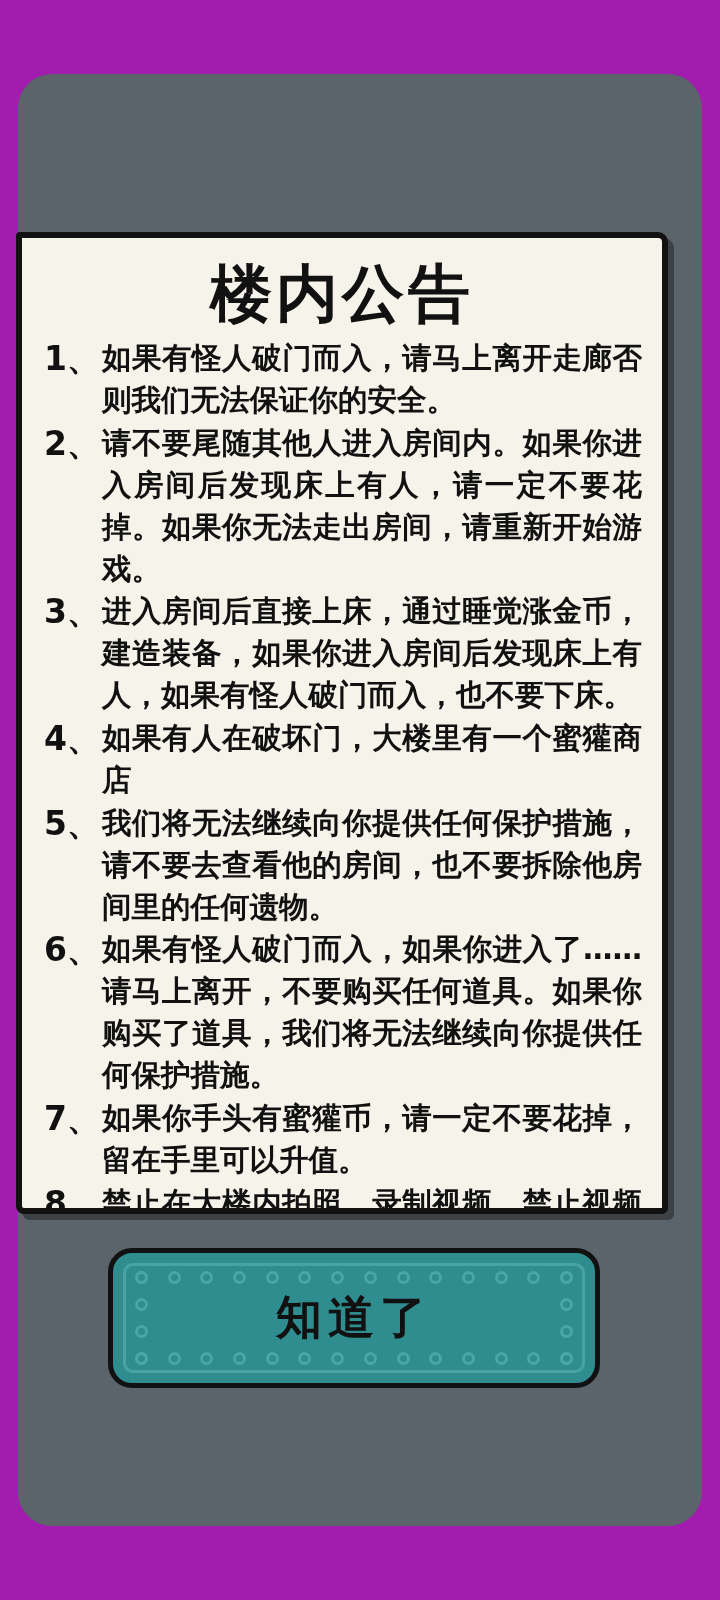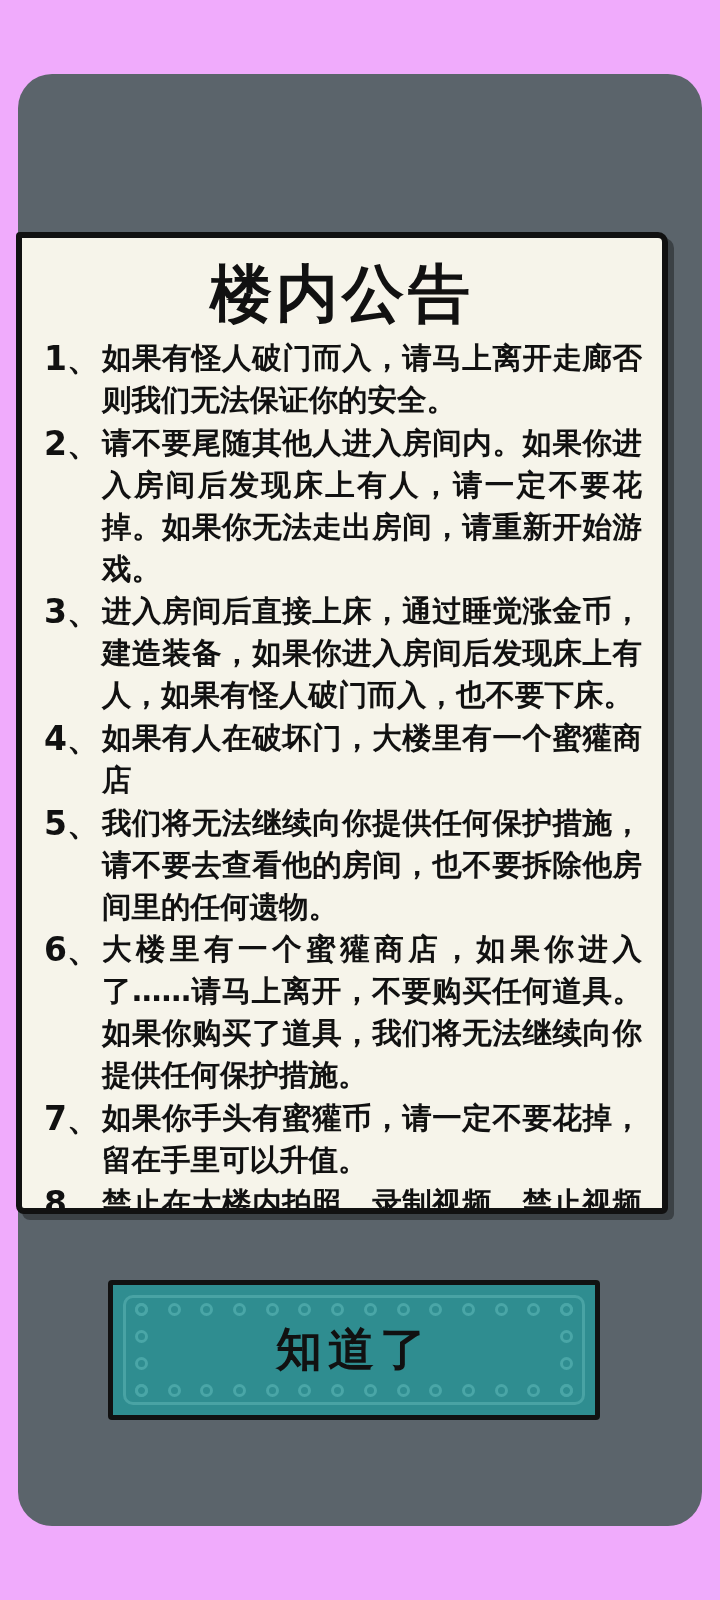--- a/index.html
+++ b/index.html
@@ -7,21 +7,21 @@
     width: 720px;
     height: 1600px;
     background: #000000;
     font-family: "DejaVu Sans", "Liberation Sans", sans-serif;
     overflow: hidden;
   }
   .screen {
     position: relative;
     width: 720px;
     height: 1600px;
-    background: #f0abfc;
+    background: #a21caf;
   }
   
   .panel {
     position: absolute;
     left: 18px;
     top: 74px;
     width: 684px;
     height: 1452px;
     background: #5b646b;
     border-radius: 34px;
@@ -80,26 +80,25 @@
   }
   
   .confirm-btn {
     position: absolute;
     left: 108px;
     top: 1248px;
     width: 492px;
     height: 140px;
     background: #2f8d90;
     border: 5px solid #111111;
-    border-radius: 4px;
+    border-radius: 24px;
     display: flex;
     align-items: center;
     justify-content: center;
     cursor: pointer;
-    margin-top: 32px;
   }
   .confirm-btn .studs {
     position: absolute;
     inset: 10px;
     border: 3px solid #49a3a4;
     border-radius: 10px;
     pointer-events: none;
   }
   .stud-row {
     position: absolute;
@@ -166,21 +165,21 @@
         <span class="rule-text">如果有人在破坏门，大楼里有一个蜜獾商店</span>
       </div>
 
       <div class="rule">
         <span class="rule-num">5、</span>
         <span class="rule-text">我们将无法继续向你提供任何保护措施，请不要去查看他的房间，也不要拆除他房间里的任何遗物。</span>
       </div>
 
       <div class="rule">
         <span class="rule-num">6、</span>
-        <span class="rule-text">大楼里有一个蜜獾商店，如果你进入了……请马上离开，不要购买任何道具。如果你购买了道具，我们将无法继续向你提供任何保护措施。</span>
+        <span class="rule-text">如果有怪人破门而入，如果你进入了……请马上离开，不要购买任何道具。如果你购买了道具，我们将无法继续向你提供任何保护措施。</span>
       </div>
 
       <div class="rule">
         <span class="rule-num">7、</span>
         <span class="rule-text">如果你手头有蜜獾币，请一定不要花掉，留在手里可以升值。</span>
       </div>
 
       <div class="rule">
         <span class="rule-num">8、</span>
         <span class="rule-text">禁止在大楼内拍照，录制视频。禁止视频流出。一经发现将无法再次进入大楼。</span>

